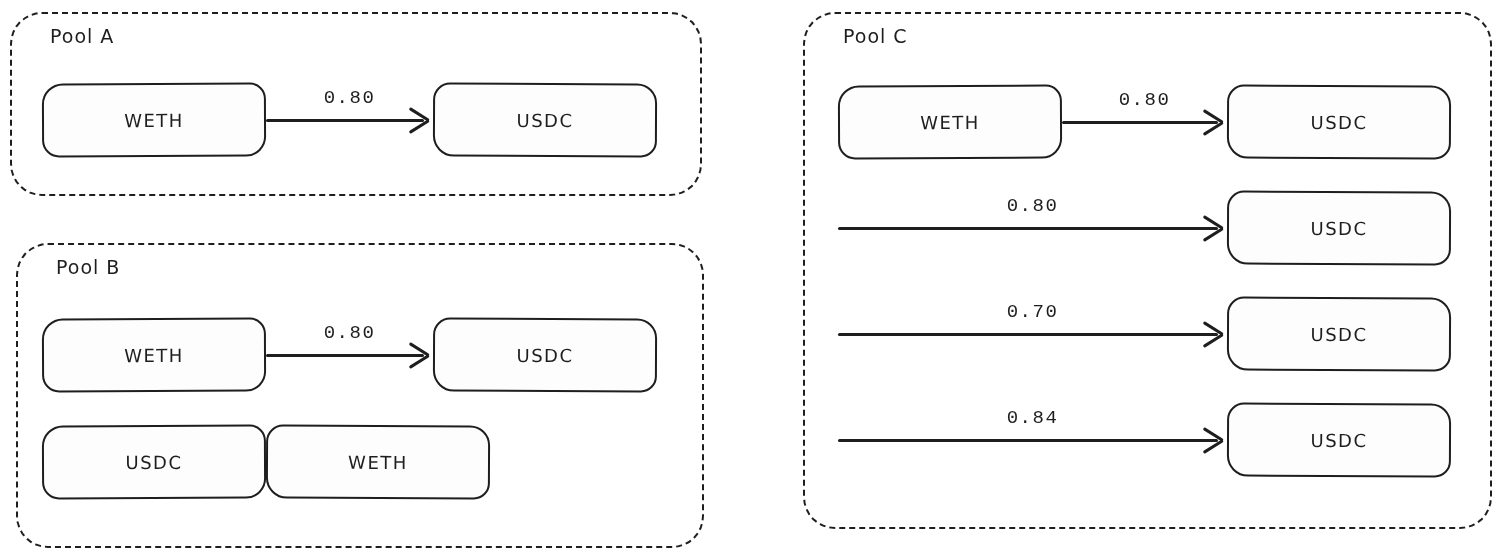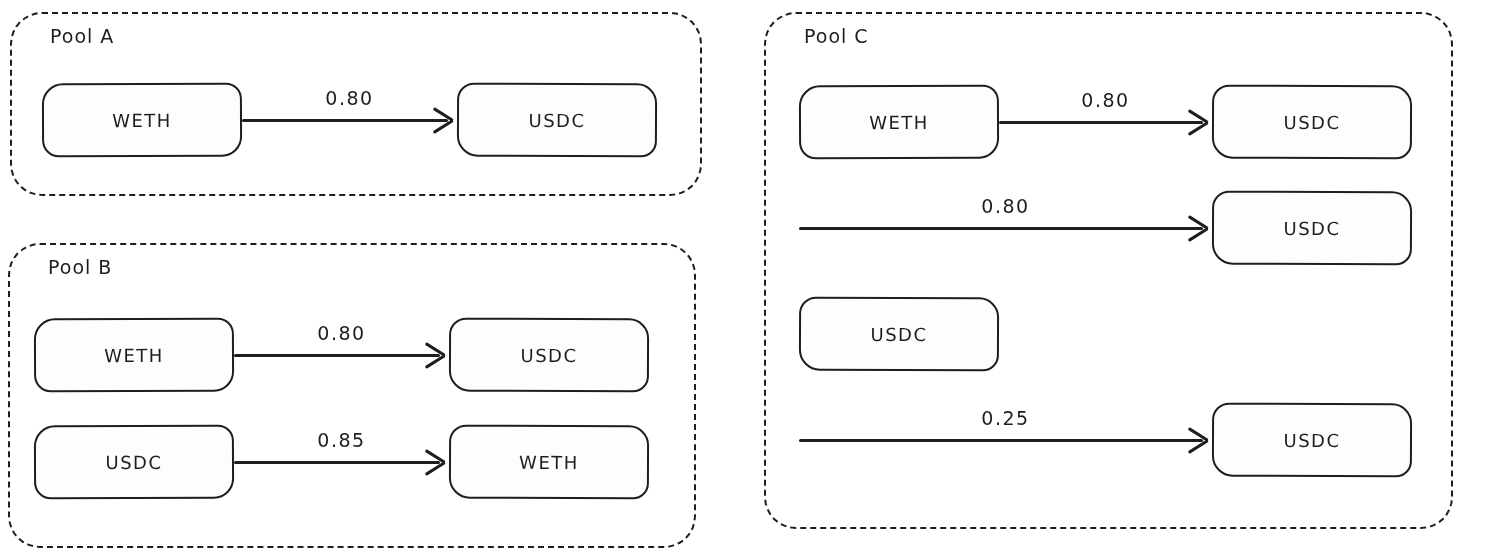--- a/index.html
+++ b/index.html
@@ -20,22 +20,22 @@
     inset: 0;
   }
   .pool {
     position: absolute;
     border: 2.5px dashed #1e1e1e;
     border-radius: 32px;
     box-sizing: border-box;
     background: transparent;
   }
   #pool-a { left: 10px;  top: 12px;  width: 692px; height: 184px; }
-  #pool-b { left: 8px;  top: 243px; width: 688px; height: 305px; }
-  #pool-c { left: 764px; top: 12px;  width: 689px; height: 517px; }
+  #pool-b { left: 16px;  top: 243px; width: 688px; height: 305px; }
+  #pool-c { left: 803px; top: 12px;  width: 689px; height: 517px; }
 
   .pool-label {
     position: absolute;
     top: 11px;
     left: 38px;
     font-size: 19px;
     letter-spacing: 1px;
     white-space: nowrap;
   }
   .rows {
@@ -47,21 +47,21 @@
   #pool-b .rows { top: 73px; left: 24px; right: 45px; gap: 33px; }
   #pool-c .rows { top: 71px; left: 33px; right: 39px; gap: 32px; }
 
   .edge-row {
     display: flex;
     align-items: center;
     height: 74px;
   }
   .token-box {
     flex: none;
-    width: 200px;
+    width: 224px;
     height: 74px;
     box-sizing: border-box;
     border: 2.5px solid #1e1e1e;
     background: #fdfdfd;
     display: flex;
     align-items: center;
     justify-content: center;
     font-size: 18px;
     letter-spacing: 1.5px;
   }
@@ -99,20 +99,21 @@
   .wing-down { transform: rotate(-32deg); }
 
   .edge-weight {
     position: absolute;
     left: 50%;
     transform: translateX(-50%);
     bottom: calc(50% + 11px);
     font-size: 19px;
     letter-spacing: 1.5px;
     white-space: nowrap;
+    font-family: Liberation Mono, monospace;
   }
 </style>
 </head>
 <body>
 
 <div class="canvas">
 
   <div class="pool" id="pool-a">
     <div class="pool-label">Pool A</div>
     <div class="rows">
@@ -141,26 +142,20 @@
           <div class="edge-weight">0.80</div>
           <div class="arrow-line"></div>
           <div class="wing wing-up"></div>
           <div class="wing wing-down"></div>
         </div>
         <div class="token-box dst">USDC</div>
       </div>
 
       <div class="edge-row">
         <div class="token-box src">USDC</div>
-        <div class="arrow">
-          <div class="edge-weight">0.85</div>
-          <div class="arrow-line"></div>
-          <div class="wing wing-up"></div>
-          <div class="wing wing-down"></div>
-        </div>
         <div class="token-box dst">WETH</div>
       </div>
 
     </div>
   </div>
 
   <div class="pool" id="pool-c">
     <div class="pool-label">Pool C</div>
     <div class="rows">
 
@@ -179,26 +174,32 @@
         <div class="arrow">
           <div class="edge-weight">0.80</div>
           <div class="arrow-line"></div>
           <div class="wing wing-up"></div>
           <div class="wing wing-down"></div>
         </div>
         <div class="token-box dst">USDC</div>
       </div>
 
       <div class="edge-row">
-        <div class="token-box dst">USDC</div>
-      </div>
-
-      <div class="edge-row">
-        <div class="arrow">
-          <div class="edge-weight">0.25</div>
+        <div class="arrow">
+          <div class="edge-weight">0.70</div>
+          <div class="arrow-line"></div>
+          <div class="wing wing-up"></div>
+          <div class="wing wing-down"></div>
+        </div>
+        <div class="token-box dst">USDC</div>
+      </div>
+
+      <div class="edge-row">
+        <div class="arrow">
+          <div class="edge-weight">0.84</div>
           <div class="arrow-line"></div>
           <div class="wing wing-up"></div>
           <div class="wing wing-down"></div>
         </div>
         <div class="token-box dst">USDC</div>
       </div>
 
     </div>
   </div>
 

